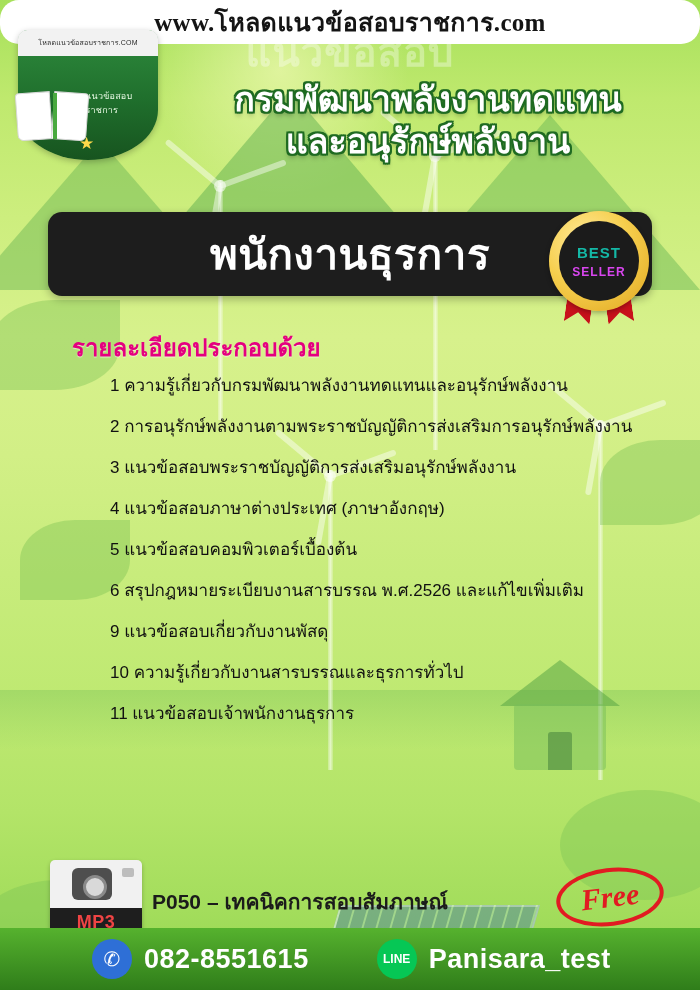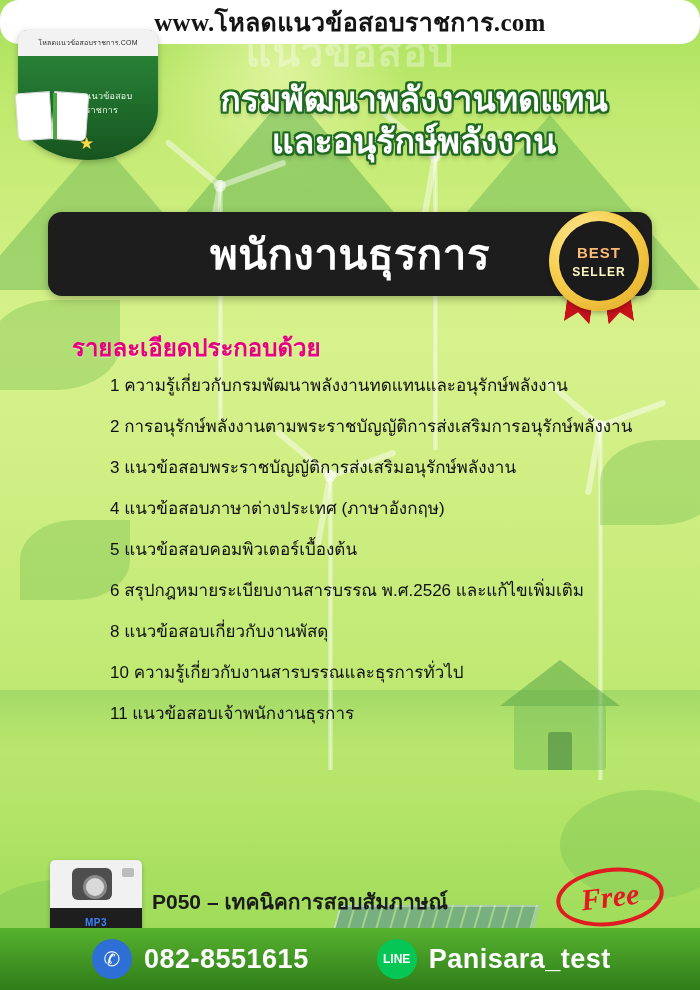--- a/index.html
+++ b/index.html
@@ -161,21 +161,21 @@
   .logo .caption {
     margin-top: 8px; font-size: 9px; color: #eafbe6; letter-spacing: .2px;
   }
   .logo .star {
     position: absolute; bottom: 8px; left: 50%; margin-left: -9px;
     color: #ffd94a; font-size: 17px; line-height: 1;
   }
 
   
   .org-title {
-    position: absolute; left: 154px; top: 78px; width: 520px;
+    position: absolute; left: 168px; top: 78px; width: 520px;
     text-align: center; z-index: 7;
   }
   .org-title .line {
     font-family: "Liberation Sans", sans-serif;
     font-weight: bold;
     font-size: 34px;
     line-height: 42px;
     color: #ffffff;
     text-shadow:
       -2px 0 #1f6b22, 0 -2px #1f6b22, 2px 0 #1f6b22, 0 2px #1f6b22,
@@ -212,22 +212,22 @@
     position: absolute; left: 6px; top: 2px; width: 100px; height: 100px;
     border-radius: 50%;
     background: radial-gradient(circle at 35% 30%, #ffe99a 0%, #f6cf4e 45%, #e0a61f 100%);
     box-shadow: 0 2px 5px rgba(0,0,0,0.3);
   }
   .badge .inner {
     position: absolute; left: 16px; top: 12px; width: 80px; height: 80px;
     border-radius: 50%; background: #1b1b1b;
     display: flex; flex-direction: column; align-items: center; justify-content: center;
   }
-  .badge .inner .b1t { color: #fdba74; font-size: 15px; font-weight: bold; letter-spacing: 1px; }
-  .badge .inner .b2t { color: #fef9c3; font-size: 12px; font-weight: bold; letter-spacing: 1px; margin-top: 4px; }
+  .badge .inner .b1t { color: #14b8a6; font-size: 15px; font-weight: bold; letter-spacing: 1px; }
+  .badge .inner .b2t { color: #d946ef; font-size: 12px; font-weight: bold; letter-spacing: 1px; margin-top: 4px; }
 
   
   .detail-head {
     position: absolute; left: 72px; top: 328px; z-index: 7;
     font-family: "Liberation Sans", sans-serif;
     font-weight: bold; font-size: 24px; color: #e4007f;
     text-shadow: 0 1px 1px rgba(255,255,255,0.6);
   }
   .detail-list {
     position: absolute; left: 110px; top: 376px; width: 560px; z-index: 7;
@@ -257,21 +257,21 @@
     content: ""; position: absolute; left: 11px; top: 7px; width: 18px; height: 18px;
     border-radius: 50%; background: #d9d9d9; border: 3px solid #8a8a8a;
   }
   .mp3 .flash {
     position: absolute; right: 8px; top: 8px; width: 12px; height: 9px;
     background: #bdbdbd; border-radius: 2px;
   }
   .mp3 .label {
     position: absolute; left: 0; right: 0; bottom: 0; height: 28px;
     background: #1e1e1e; border-radius: 0 0 5px 5px;
-    color: #3b82f6; font-size: 10px; font-weight: bold;
+    color: #ef4444; font-size: 18px; font-weight: bold;
     display: flex; align-items: center; justify-content: center; letter-spacing: .5px; margin-top: 43px;
   }
 
   .promo {
     position: absolute; left: 152px; top: 885px; z-index: 7;
     font-family: "Liberation Sans", sans-serif;
     font-weight: bold; font-size: 21px; color: #1b1b1b;
     white-space: nowrap;
   }
 
@@ -410,21 +410,21 @@
 
   <div class="detail-head">รายละเอียดประกอบด้วย</div>
 
   <div class="detail-list">
     <div class="item">1 ความรู้เกี่ยวกับกรมพัฒนาพลังงานทดแทนและอนุรักษ์พลังงาน</div>
     <div class="item">2  การอนุรักษ์พลังงานตามพระราชบัญญัติการส่งเสริมการอนุรักษ์พลังงาน</div>
     <div class="item">3 แนวข้อสอบพระราชบัญญัติการส่งเสริมอนุรักษ์พลังงาน</div>
     <div class="item">4 แนวข้อสอบภาษาต่างประเทศ (ภาษาอังกฤษ)</div>
     <div class="item">5 แนวข้อสอบคอมพิวเตอร์เบื้องต้น</div>
     <div class="item">6 สรุปกฎหมายระเบียบงานสารบรรณ พ.ศ.2526 และแก้ไขเพิ่มเติม</div>
-    <div class="item">8 แนวข้อสอบเกี่ยวกับงานพัสดุ</div>
+    <div class="item">9 แนวข้อสอบเกี่ยวกับงานพัสดุ</div>
     <div class="item">10 ความรู้เกี่ยวกับงานสารบรรณและธุรการทั่วไป</div>
     <div class="item">11 แนวข้อสอบเจ้าพนักงานธุรการ</div>
   </div>
 
   <div class="mp3">
     <div class="body"></div>
     <div class="lens"></div>
     <div class="flash"></div>
     <div class="label">MP3</div>
   </div>

